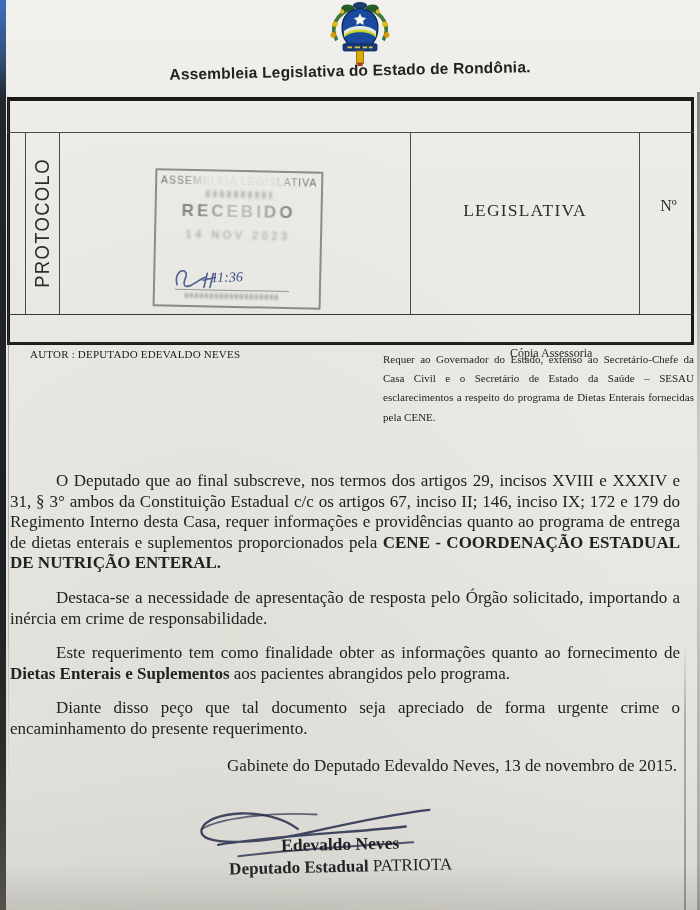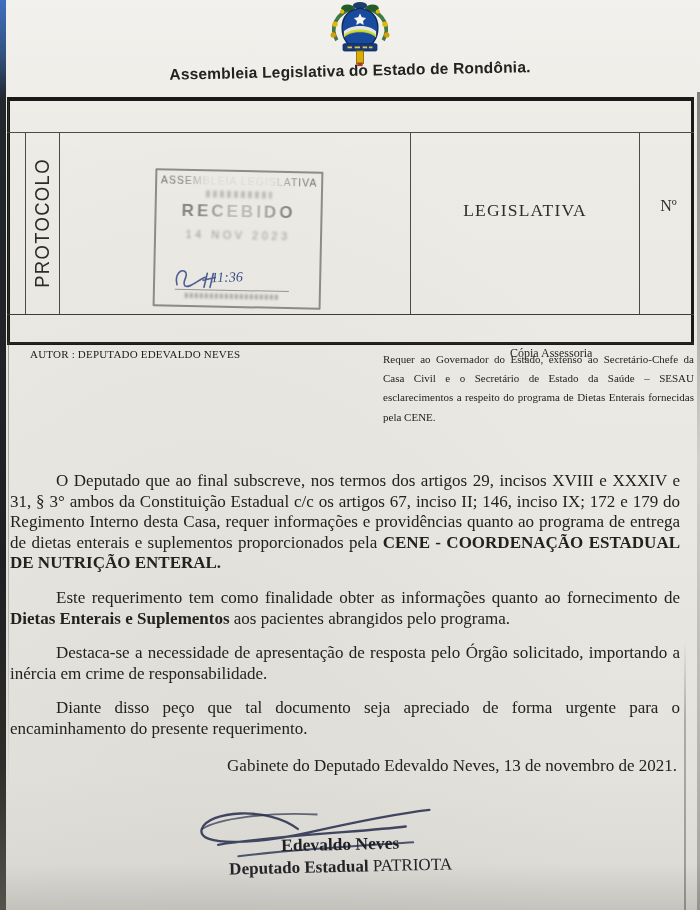--- a/index.html
+++ b/index.html
@@ -165,24 +165,24 @@
     <div class="autor-row">
       <span class="autor">AUTOR : DEPUTADO EDEVALDO NEVES</span>
       <span class="copia">Cópia Assessoria</span>
     </div>
   </div>
 
   <div class="summary">Requer ao Governador do Estado, extenso ao Secretário-Chefe da Casa Civil e o Secretário de Estado da Saúde – SESAU esclarecimentos a respeito do programa de Dietas Enterais fornecidas pela CENE.</div>
 
   <div class="bodytext">
     <p><span>O Deputado que ao final subscreve, nos termos dos artigos 29, incisos XVIII e XXXIV e 31, § 3° ambos da Constituição Estadual c/c os artigos 67, inciso II; 146, inciso IX; 172 e 179 do Regimento Interno desta Casa, requer informações e providências quanto ao programa de entrega de dietas enterais e suplementos proporcionados pela </span><b>CENE - COORDENAÇÃO ESTADUAL DE NUTRIÇÃO ENTERAL.</b></p>
+    <p>Destaca-se a necessidade de apresentação de resposta pelo Órgão solicitado, importando a inércia em crime de responsabilidade.</p>
     <p><span>Este requerimento tem como finalidade obter as informações quanto ao fornecimento de </span><b>Dietas Enterais e Suplementos</b><span> aos pacientes abrangidos pelo programa.</span></p>
-    <p>Destaca-se a necessidade de apresentação de resposta pelo Órgão solicitado, importando a inércia em crime de responsabilidade.</p>
-    <p>Diante disso peço que tal documento seja apreciado de forma urgente para o encaminhamento do presente requerimento.</p>
-    <p class="date-line">Gabinete do Deputado Edevaldo Neves, 13 de novembro de 2021.</p>
+    <p>Diante disso peço que tal documento seja apreciado de forma urgente crime o encaminhamento do presente requerimento.</p>
+    <p class="date-line">Gabinete do Deputado Edevaldo Neves, 13 de novembro de 2015.</p>
   </div>
 
   <div class="signature">
     <svg class="sig-scribble" width="300" height="64" viewBox="0 0 300 64">
       <path d="M120,30 C90,6 30,10 24,28 C18,46 80,44 130,34 C180,24 230,16 252,14
                M40,44 C100,36 190,34 228,30" fill="none" stroke="#2a3150" stroke-width="2.3" stroke-linecap="round" opacity=".88"></path>
       <path d="M24,28 C40,18 90,12 140,16" fill="none" stroke="#2a3150" stroke-width="1.8" opacity=".7"></path>
       <path d="M60,56 C120,50 190,48 235,46" fill="none" stroke="#2a3150" stroke-width="2" stroke-linecap="round" opacity=".8"></path>
     </svg>
     <div class="sig-name">Edevaldo Neves</div>

